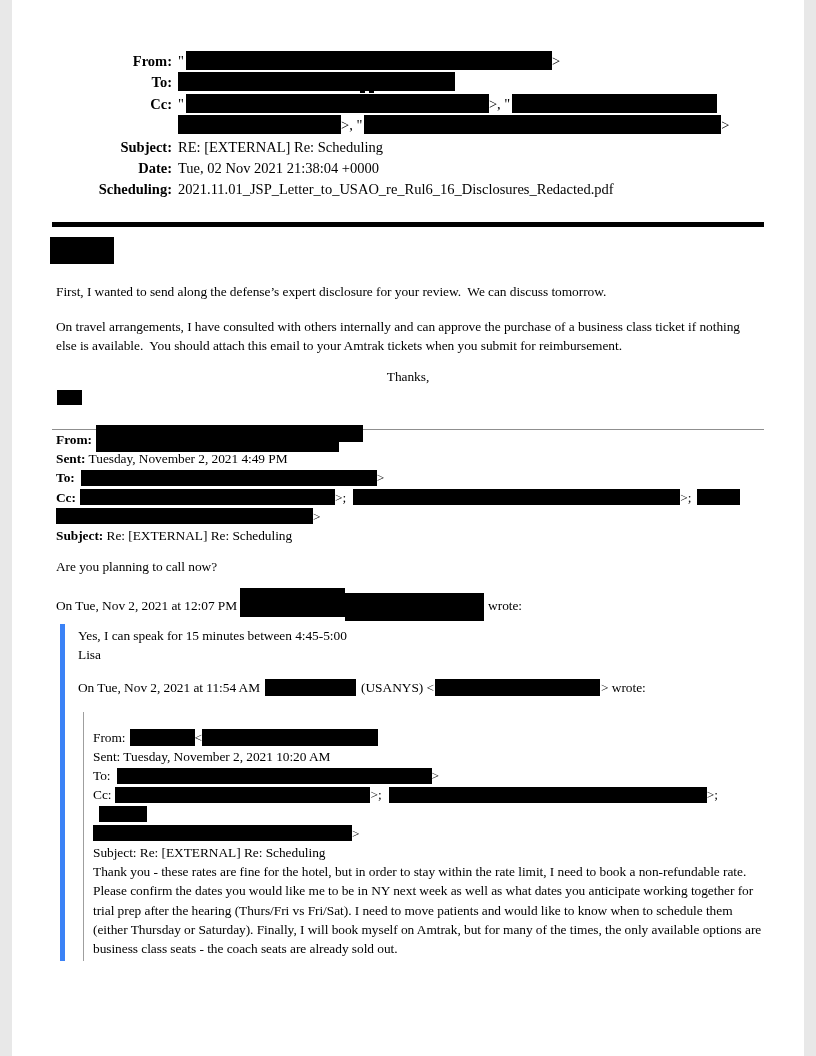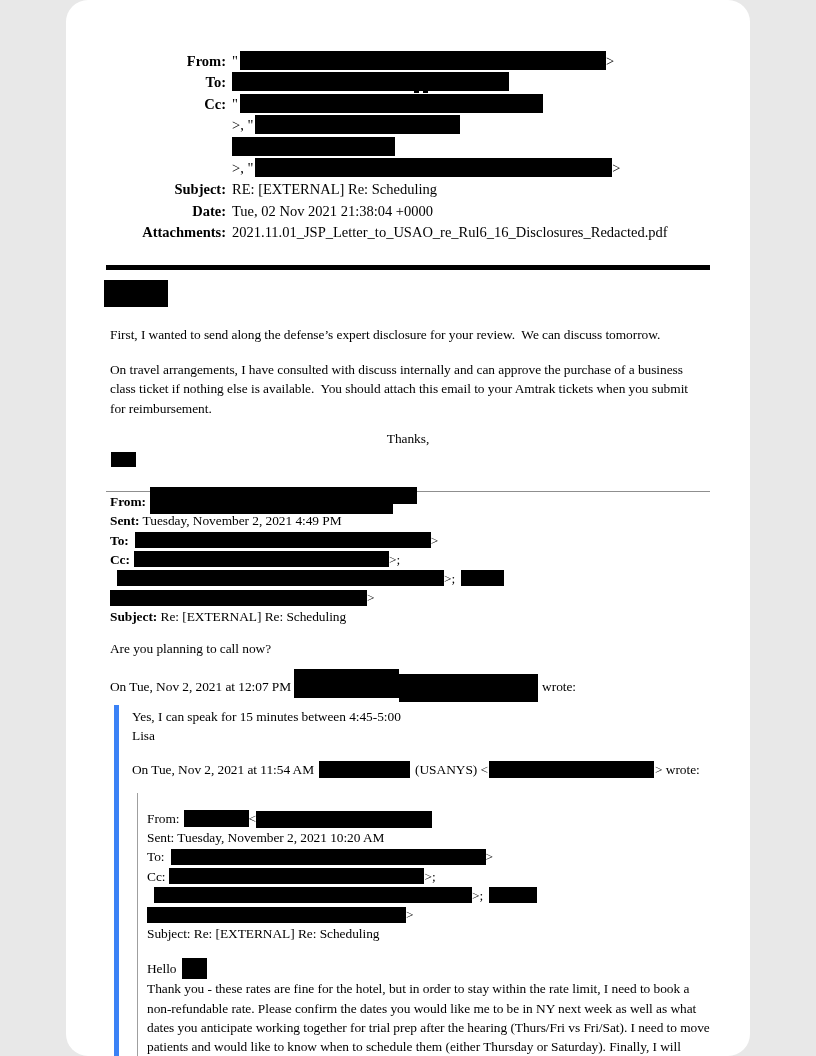--- a/index.html
+++ b/index.html
@@ -1,17 +1,17 @@
 <!DOCTYPE html>
 <html><head>
 <meta charset="utf-8">
 <style>
   html,body{margin:0;padding:0;background:#e8e8e8;}
-  .page{width:684px;height:1056px;background:#ffffff;position:relative;margin:0 auto;
-        box-sizing:border-box;overflow:hidden;color:#000;border-radius:22px;}
+  .page{width:792px;height:1056px;background:#ffffff;position:relative;margin:0 auto;
+        box-sizing:border-box;overflow:hidden;color:#000;}
   
   .hdr{margin:51px 40px 0 40px;font-family:"Liberation Serif",serif;font-size:14.5px;}
   .hdr-row{display:flex;line-height:21.4px;}
   .hdr-label{width:120px;text-align:right;font-weight:bold;flex:none;}
   .hdr-value{margin-left:6px;flex:1;position:relative;white-space:pre-wrap;}
   .rb{display:inline-block;background:#000;height:19px;vertical-align:-4px;}
   .to-artifact{position:absolute;top:17px;width:5px;height:4px;background:#000;}
   
   .thick-rule{height:5px;background:#000;margin:21px 40px 0 40px;}
   .thin-rule{height:1px;background:#8f8f8f;margin:24px 40px 0 40px;}
@@ -66,31 +66,31 @@
     </div>
     <div class="hdr-row">
       <div class="hdr-label">Subject:</div>
       <div class="hdr-value">RE: [EXTERNAL] Re: Scheduling</div>
     </div>
     <div class="hdr-row">
       <div class="hdr-label">Date:</div>
       <div class="hdr-value">Tue, 02 Nov 2021 21:38:04 +0000</div>
     </div>
     <div class="hdr-row">
-      <div class="hdr-label">Attachments:</div>
+      <div class="hdr-label">Scheduling:</div>
       <div class="hdr-value">2021.11.01_JSP_Letter_to_USAO_re_Rul6_16_Disclosures_Redacted.pdf</div>
     </div>
   </div>
 
   <div class="thick-rule"></div>
 
   <div class="salutation-bar"></div>
 
   <div class="sans body-text p1">First, I wanted to send along the defense’s expert disclosure for your review.  We can discuss tomorrow.</div>
-  <div class="sans body-text p2">On travel arrangements, I have consulted with discuss internally and can approve the purchase of a business class ticket if nothing else is available.  You should attach this email to your Amtrak tickets when you submit for reimbursement.</div>
+  <div class="sans body-text p2">On travel arrangements, I have consulted with others internally and can approve the purchase of a business class ticket if nothing else is available.  You should attach this email to your Amtrak tickets when you submit for reimbursement.</div>
   <div class="sans body-text closing">Thanks,</div>
   <div class="name-bar"></div>
 
   <div class="thin-rule"></div>
 
   <div class="sans qhdr">
     <div><span class="lbl">From:</span><span class="rb-from"><i class="seg-a"></i><i class="seg-b"></i></span></div>
     <div><span class="lbl">Sent:</span> <span>Tuesday, November 2, 2021 4:49 PM</span></div>
     <div><span class="lbl">To:</span><span class="rs" style="width:296px;margin-left:6px;"></span><span class="sep">&gt;</span></div>
     <div><span class="lbl">Cc:</span><span class="rs" style="width:255px;margin-left:4px;"></span><span class="sep">&gt;;</span><span class="rs" style="width:327px;margin-left:7px;"></span><span class="sep">&gt;;</span><span class="rs" style="width:43px;margin-left:6px;"></span><br><span class="rs" style="width:257px;"></span><span class="sep">&gt;</span></div>
@@ -109,18 +109,17 @@
     <div class="quote2">
 
       <div class="qhdr2">
         <div><span class="lbl">From:</span><span class="rs" style="width:65px;height:17px;margin-left:4px;vertical-align:-4px;"></span><span class="sep">&lt;</span><span class="rs" style="width:176px;height:17px;vertical-align:-4.5px;"></span></div>
         <div><span class="lbl">Sent:</span> <span>Tuesday, November 2, 2021 10:20 AM</span></div>
         <div><span class="lbl">To:</span><span class="rs" style="width:315px;margin-left:6px;"></span><span class="sep">&gt;</span></div>
         <div><span class="lbl">Cc:</span><span class="rs" style="width:255px;margin-left:4px;"></span><span class="sep">&gt;;</span><span class="rs" style="width:318px;margin-left:7px;"></span><span class="sep">&gt;;</span><span class="rs" style="width:48px;margin-left:6px;"></span><br><span class="rs" style="width:259px;"></span><span class="sep">&gt;</span></div>
         <div><span class="lbl">Subject:</span> <span>Re: [EXTERNAL] Re: Scheduling</span></div>
       </div>
 
-      <div class="hello-line"><span>Hello</span><span class="rs" style="width:25px;height:21px;vertical-align:-6px;margin-left:5px;"></span></div>
       <div class="final-body">Thank you - these rates are fine for the hotel, but in order to stay within the rate limit, I need to book a non-refundable rate. Please confirm the dates you would like me to be in NY next week as well as what dates you anticipate working together for trial prep after the hearing (Thurs/Fri vs Fri/Sat). I need to move patients and would like to know when to schedule them (either Thursday or Saturday). Finally, I will book myself on Amtrak, but for many of the times, the only available options are business class seats - the coach seats are already sold out.</div>
     </div>
   </div>
 
 </div>
 
 </body></html>

